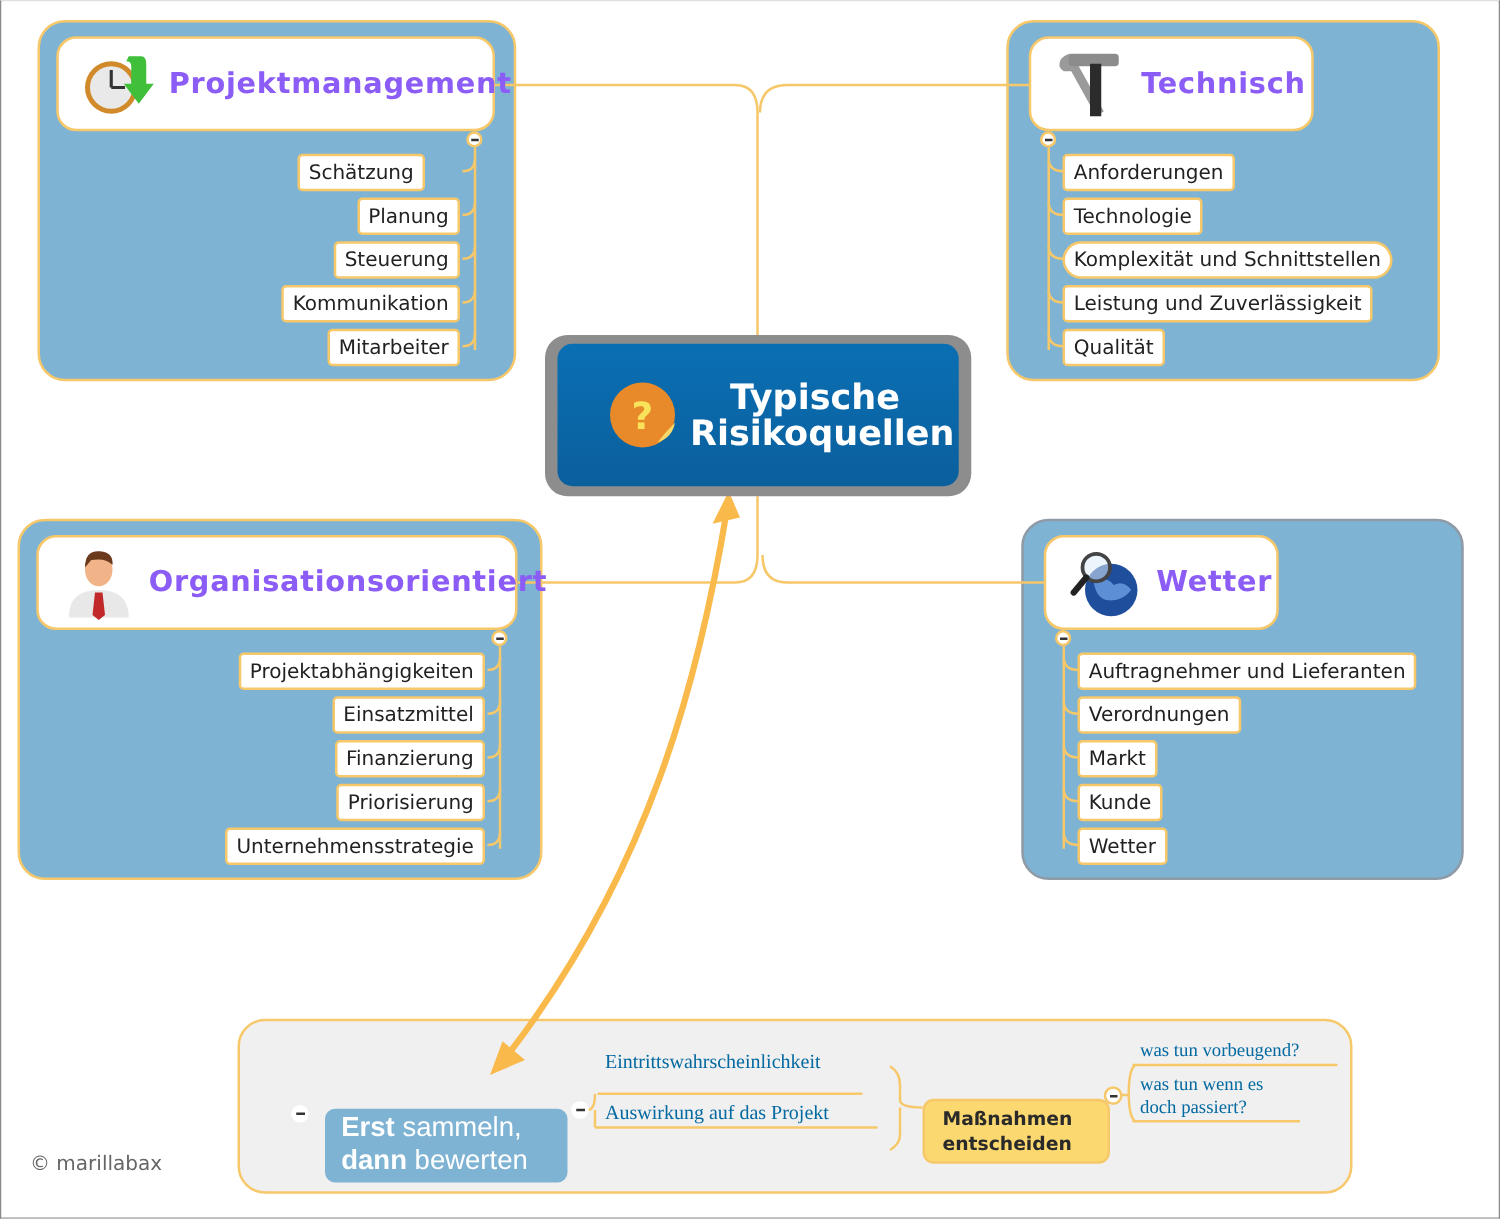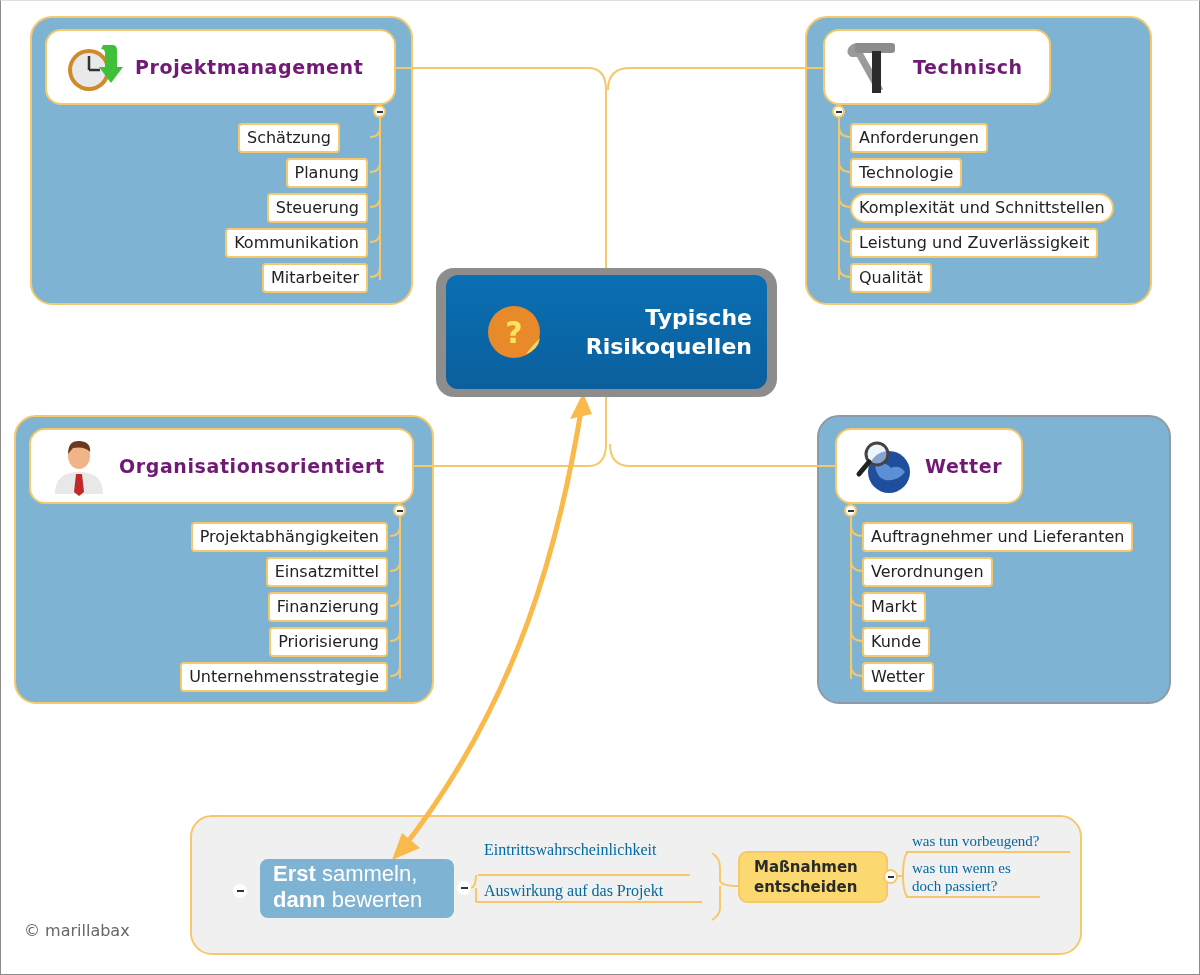--- a/index.html
+++ b/index.html
@@ -5,35 +5,35 @@
   html, body { margin:0; padding:0; }
   body { width:1200px; height:975px; position:relative; background:#ffffff; overflow:hidden;
          font-family:"DejaVu Sans", sans-serif; }
   #frame { position:absolute; left:0; top:0; width:1198px; height:973px; border:1px solid #8a8a8a; border-top-color:#e0e0e0; }
   #links { position:absolute; left:0; top:0; width:1200px; height:975px; pointer-events:none; }
 
   .group { position:absolute; background:#7fb3d3; border:2px solid #f6c86a; border-radius:22px; box-sizing:border-box; }
   .group.gray { border-color:#8e9aa6; }
   .topic { position:absolute; background:#fff; border:2px solid #f6c86a; border-radius:16px; box-sizing:border-box;
            display:flex; align-items:center; }
-  .topic .title { font-family:"DejaVu Sans", sans-serif; font-weight:bold; font-size:19px; color:#701a75; letter-spacing:0.6px; }
+  .topic .title { font-family:"DejaVu Sans", sans-serif; font-weight:bold; font-size:23px; color:#8b5cf6; letter-spacing:0.6px; }
   .topic .ico { width:60px; height:60px; margin-left:18px; margin-right:10px; flex:none; }
   .sub { position:absolute; background:#fff; border:2px solid #f6c86a; border-radius:4px; box-sizing:border-box;
          height:30px; line-height:26px; padding:0 7px; font-family:"DejaVu Sans", sans-serif; font-size:16px; color:#222; white-space:nowrap; }
   .collapse { position:absolute; width:13px; height:13px; border-radius:50%; background:#fff; border:2px solid #f6c86a;
               box-sizing:border-box; display:flex; align-items:center; justify-content:center; font-size:11px; line-height:1; color:#333; font-weight:bold; }
   .collapse::after { content:""; width:6px; height:2px; background:#333; display:block; }
 
   #central { position:absolute; left:436px; top:268px; width:341px; height:129px; background:#8d8d8d; border-radius:18px; }
   #central .inner { position:absolute; left:10px; top:7px; right:10px; bottom:8px; background:linear-gradient(#0a6fb3,#0b5f9d);
                     border-radius:12px; display:flex; align-items:center; }
-  #central .title { color:#fff; font-family:"DejaVu Sans", sans-serif; font-weight:bold; font-size:22px; text-align:right; line-height:29px; width:200px; margin-left:6px; }
+  #central .title { color:#fff; font-family:"DejaVu Sans", sans-serif; font-weight:bold; font-size:28px; text-align:center; line-height:29px; width:200px; margin-left:6px; }
 
   #bottom { position:absolute; left:190px; top:815px; width:892px; height:140px; background:#f0f0f0; border:2px solid #f6c86a; border-radius:22px; box-sizing:border-box; }
-  .b-node { position:absolute; font-family:"Liberation Sans", sans-serif; }
+  .b-node { position:absolute; font-family:"Liberation Sans", sans-serif;margin-top:28px; }
   #erst { left:260px; top:859px; width:194px; height:59px; background:#7fb3d3; border-radius:8px; color:#fff; font-size:22px; line-height:26px; padding:2px 0 0 13px; box-sizing:border-box; }
   #erst b { font-weight:bold; }
   .b-label { position:absolute; font-family:Liberation Serif, serif; font-size:16px; color:#0369a1; white-space:nowrap; }
   #massn { left:738px; top:851px; width:150px; height:52px; background:#fbd970; border:2px solid #f6c86a; border-radius:9px; box-sizing:border-box;
            font-family:"DejaVu Sans", sans-serif; font-weight:bold; font-size:15px; color:#2a2a2a; text-align:left; padding:4px 0 0 14px; line-height:20px; }
   .dash { position:absolute; width:14px; height:14px; border-radius:50%; background:#fff; display:flex; align-items:center; justify-content:center; }
   .dash::after { content:""; width:7px; height:2px; background:#333; display:block; }
   #copyright { position:absolute; left:24px; top:921px; font-family:"DejaVu Sans", sans-serif; font-size:16px; color:#666; }
 </style>
 </head>

